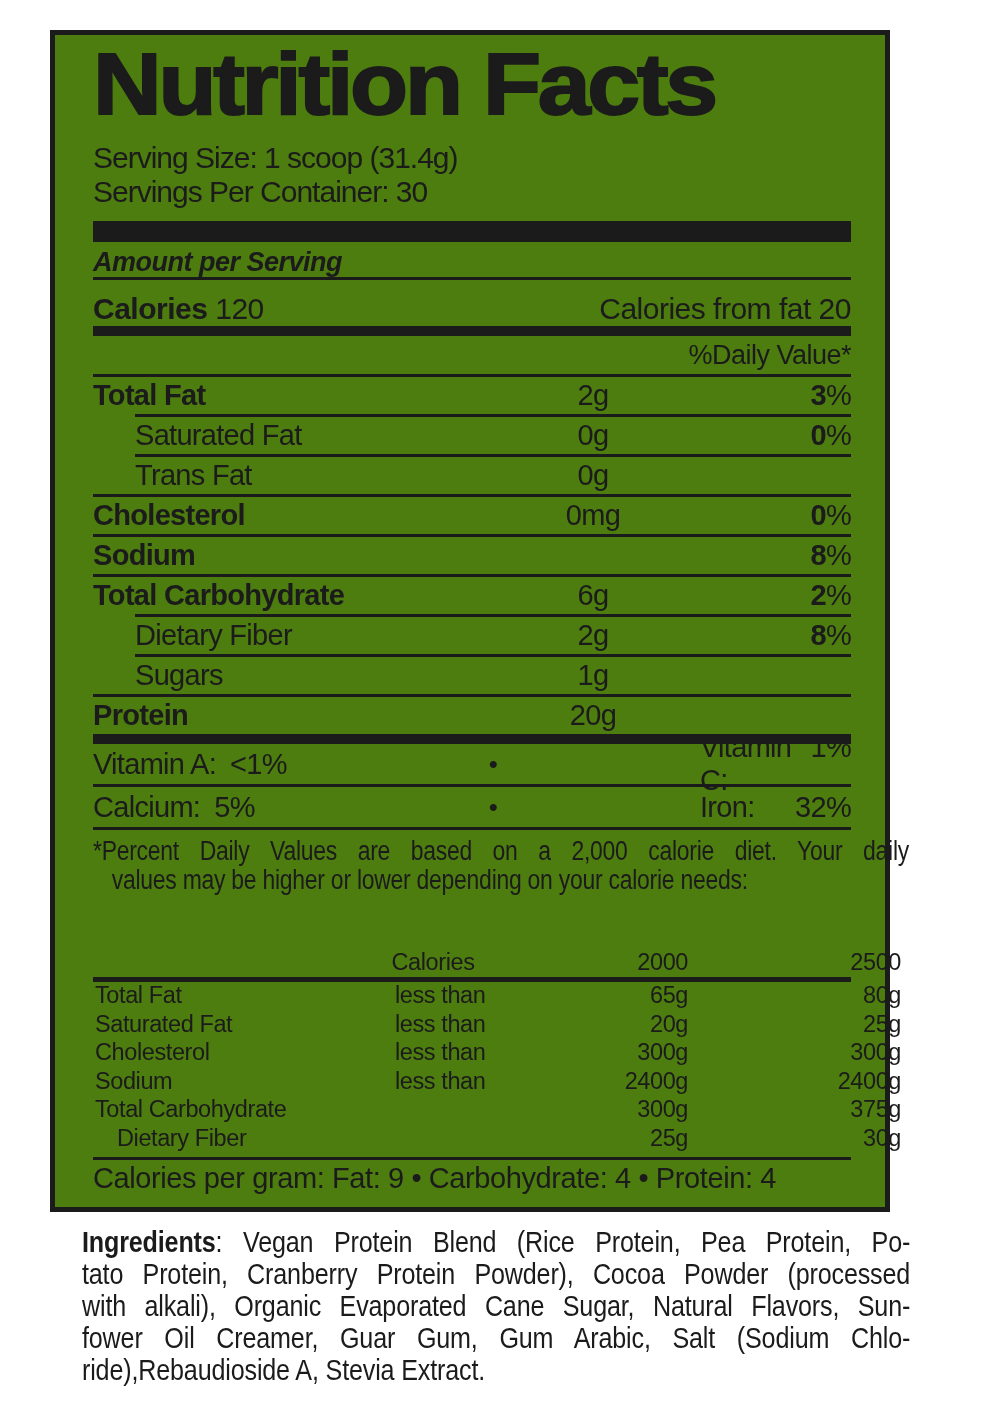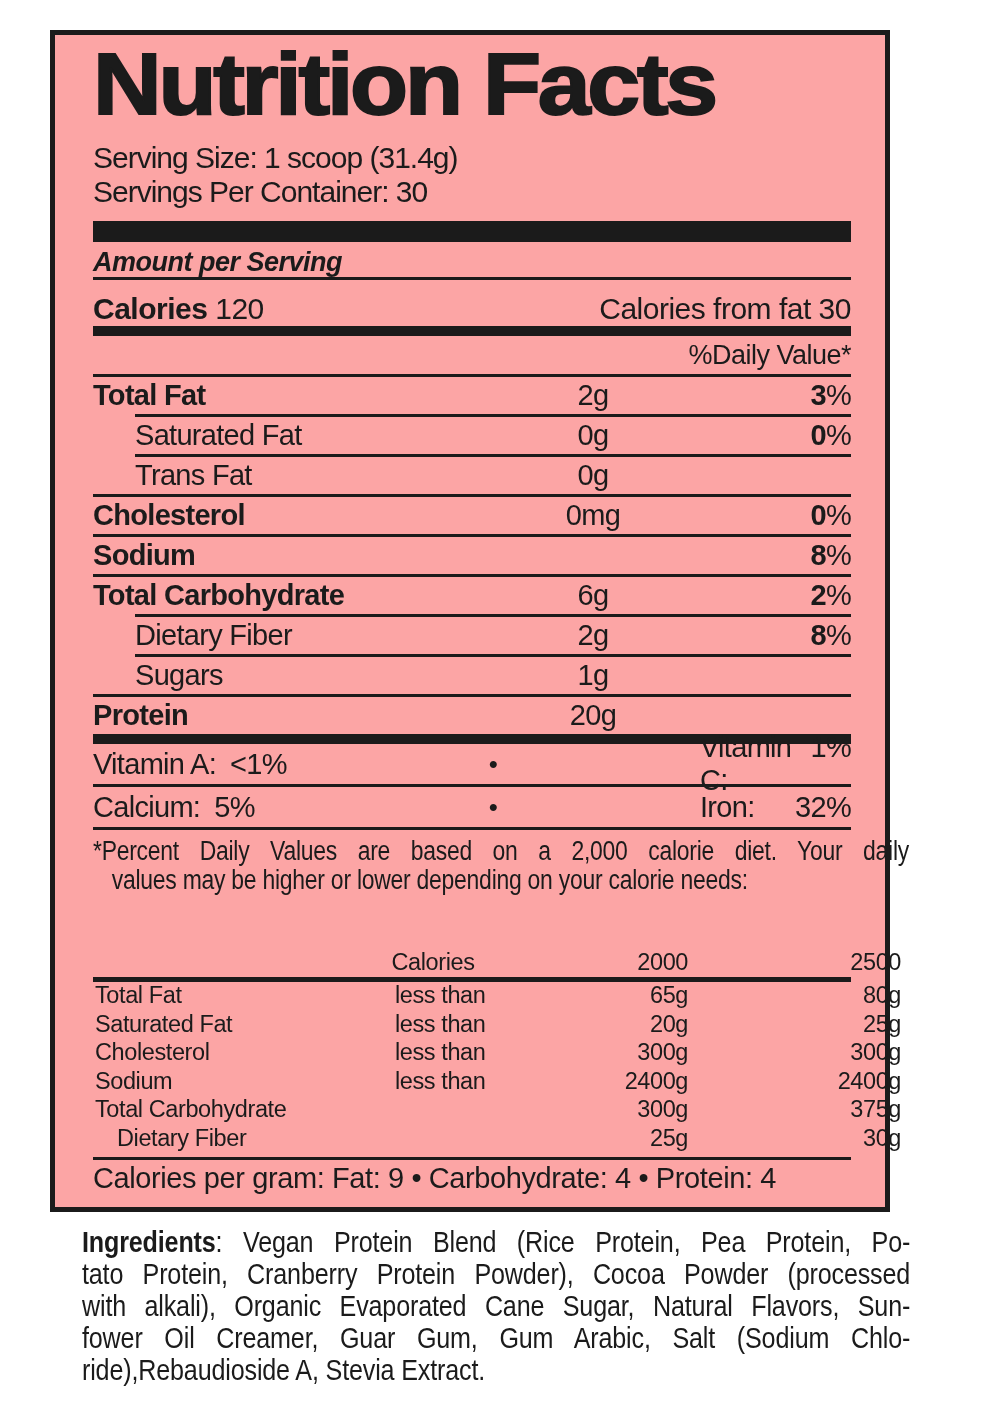--- a/index.html
+++ b/index.html
@@ -1,19 +1,19 @@
 <!DOCTYPE html>
 <html><head>
 <meta charset="utf-8">
 <style>
   html,body{margin:0;padding:0;background:#ffffff;}
   .page{position:relative;width:1000px;height:1412px;background:#fff;color:#1b1b1b;
         font-family:"Liberation Sans","DejaVu Sans",sans-serif;overflow:hidden;}
   .nf-box{position:absolute;left:50px;top:30px;width:840px;height:1182px;
-          border:5px solid #1b1b1b;box-sizing:border-box;padding:0 34px 0 38px;background:#fca5a5;}
+          border:5px solid #1b1b1b;box-sizing:border-box;padding:0 34px 0 38px;background:#4d7c0f;}
   .title{margin:12px 0 0 0;font-size:88px;line-height:74px;font-weight:900;letter-spacing:-3px;
          -webkit-text-stroke:2px #1b1b1b;white-space:nowrap;transform:scaleX(1.08);transform-origin:0 50%;}
   .serv{font-size:30px;line-height:34px;letter-spacing:-1px;}
   .serv:first-of-type{margin-top:20px;}
   .bar{background:#1b1b1b;}
   .bar-lg{height:21px;margin-top:12px;}
   .bar-md{height:10px;}
   .rule{height:3px;background:#1b1b1b;}
   .rule-ind{margin-left:42px;}
   .aps{margin-top:5px;font-size:27px;line-height:30px;font-weight:bold;letter-spacing:-0.5px;font-style:italic;}
@@ -63,21 +63,21 @@
     <div class="serv">Serving Size: 1 scoop (31.4g)</div>
     <div class="serv">Servings Per Container: 30</div>
 
     <div class="bar bar-lg"></div>
 
     <div class="aps">Amount per Serving</div>
     <div class="rule"></div>
 
     <div class="cal-row">
       <div><b>Calories</b>&nbsp;<span>120</span></div>
-      <div>Calories from fat 30</div>
+      <div>Calories from fat 20</div>
     </div>
 
     <div class="bar bar-md"></div>
     <div class="dv-head">%Daily Value*</div>
     <div class="rule"></div>
 
     <div class="nrow r-main">
       <span class="nm">Total Fat</span>
       <span class="amt">2g</span>
       <span class="dv"><b>3</b><span>%</span></span>

